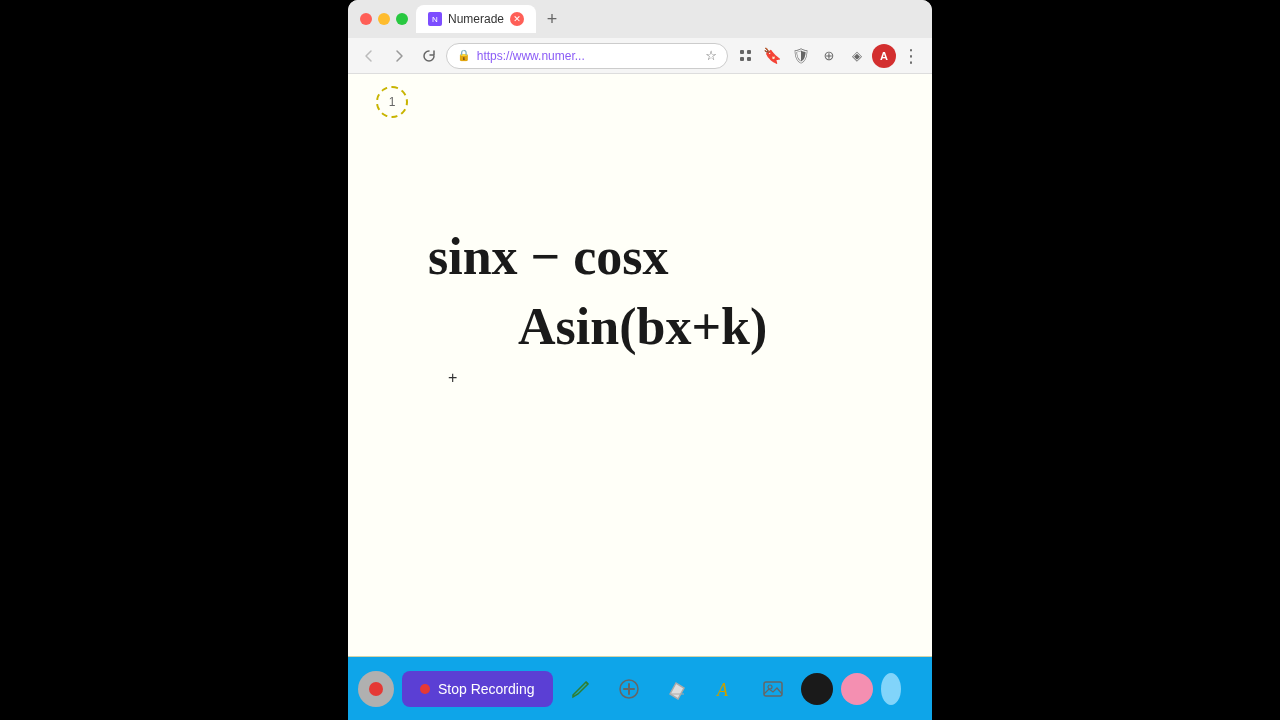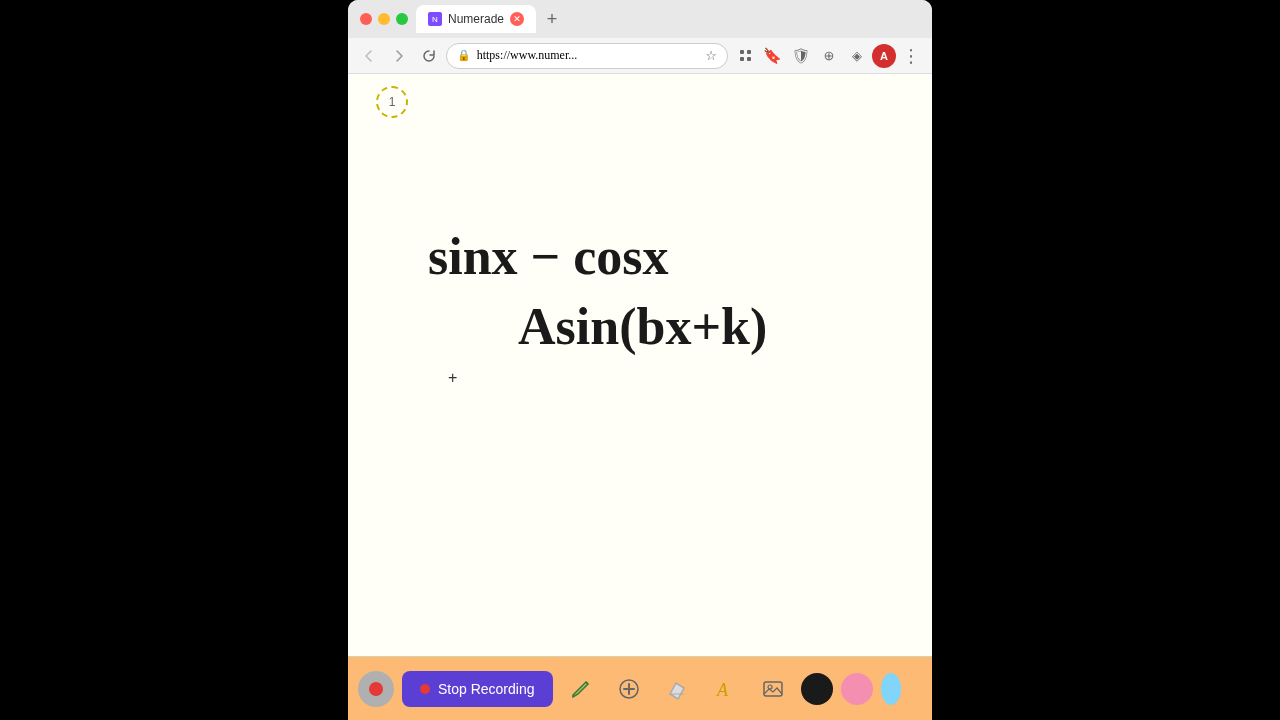--- a/index.html
+++ b/index.html
@@ -149,22 +149,21 @@
     }
 
     .lock-icon {
       color: #666;
       font-size: 11px;
     }
 
     .address-text {
       flex: 1;
       font-size: 12px;
-      color: #000000;
-      font-family: Liberation Serif, serif;
+      color: #8b5cf6;
     }
 
     .nav-actions {
       display: flex;
       gap: 2px;
       align-items: center;
     }
 
     .nav-action-btn {
       width: 26px;
@@ -221,21 +220,21 @@
       position: absolute;
       top: 295px;
       left: 100px;
       font-size: 16px;
       color: #333;
       font-weight: 300;
     }
 
     
     .toolbar {
-      background: #fdba74;
+      background: #0ea5e9;
       height: 64px;
       display: flex;
       align-items: center;
       padding: 0 10px;
       gap: 8px;
       flex-shrink: 0;
       border-top: 1px solid #d4d4a8;
     }
 
     .stop-recording-btn {

